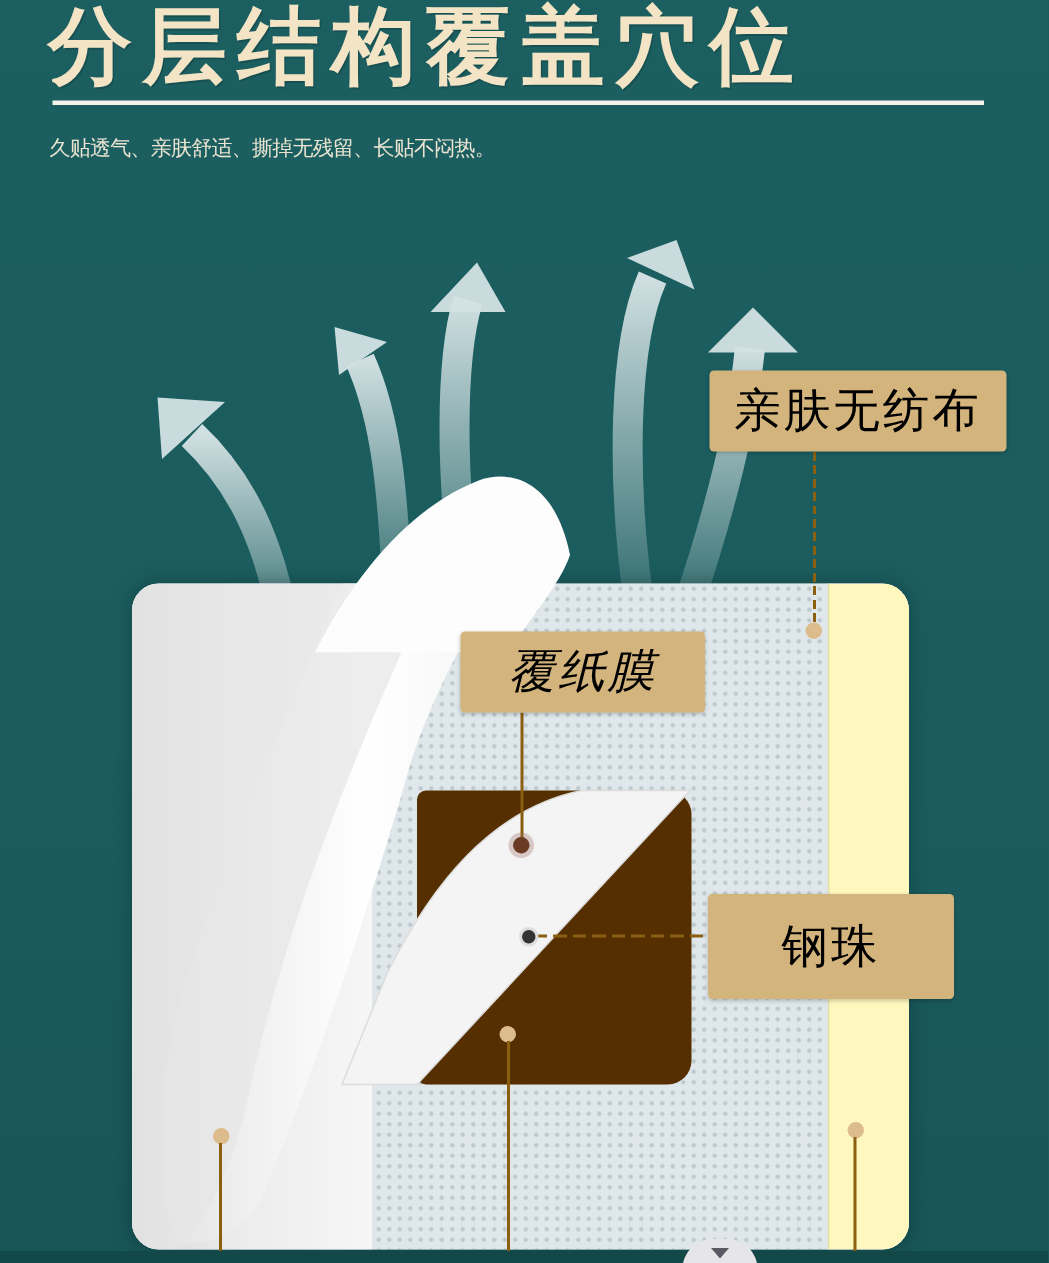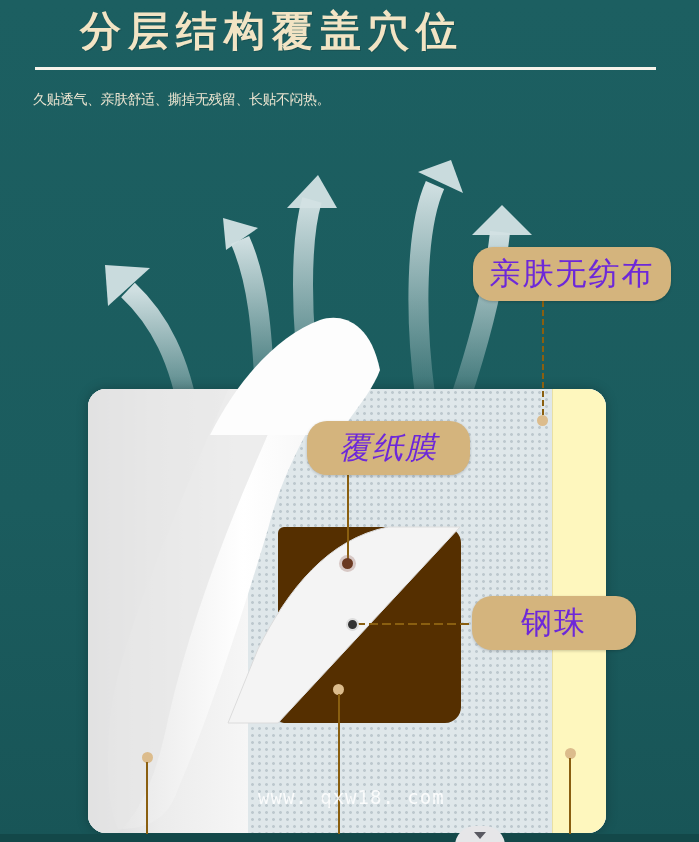--- a/index.html
+++ b/index.html
@@ -1,40 +1,40 @@
 <!DOCTYPE html>
 <html><head>
 <meta charset="utf-8">
 <style>
   html, body { margin:0; padding:0; }
   body { width:699px; height:842px; overflow:hidden; background:#1b5c5f; position:relative; font-family:"DejaVu Sans", sans-serif; }
   .stage { position:absolute; left:0; top:0; width:699px; height:842px; background:linear-gradient(180deg,#1c5f61 0%,#1b5c5e 60%,#185557 100%); overflow:hidden; }
   .bottom-strip { position:absolute; left:0; top:834px; width:699px; height:8px; background:#134849; }
 
-  .title { position:absolute; left:32px; top:2px; font-family:"DejaVu Serif", serif; font-weight:bold; font-size:41px; letter-spacing:7px; color:#f2e4c4; line-height:58px; white-space:nowrap; text-shadow:1px 1px 0 rgba(0,0,0,0.15);margin-left:48px; }
+  .title { position:absolute; left:32px; top:2px; font-family:"DejaVu Serif", serif; font-weight:bold; font-size:56px; letter-spacing:7px; color:#f2e4c4; line-height:58px; white-space:nowrap; text-shadow:1px 1px 0 rgba(0,0,0,0.15); }
   .title-rule { position:absolute; left:35px; top:67px; width:621px; height:3px; background:#f6f3ea; }
   .subtitle { position:absolute; left:33px; top:86px; font-size:14px; color:#eae4d0; line-height:26px; letter-spacing:-0.5px; white-space:nowrap; }
 
   .arrows { position:absolute; left:0; top:0; width:699px; height:842px; }
 
   
   .patch { position:absolute; left:88px; top:389px; width:518px; height:444px; border-radius:18px; overflow:hidden; background:#dfe7ea; box-shadow:0 0 12px rgba(0,0,0,0.25); }
   .nonwoven { position:absolute; left:0; top:0; width:518px; height:444px;
     background-color:#dfe7ea;
     background-image:radial-gradient(circle, rgba(160,175,182,0.55) 1.2px, transparent 1.6px);
     background-size:7px 7px; }
   .edge-yellow { position:absolute; left:464px; top:0; width:54px; height:444px; background:#fef7be; border-left:1px solid #e9e0a4; }
   .film-left { position:absolute; left:0; top:0; width:160px; height:444px; background:linear-gradient(90deg,#d9d9da 0%,#ececec 45%,#f6f6f6 100%); }
   .steel { position:absolute; left:190px; top:138px; width:183px; height:196px; background:#552f00; border-radius:6px 16px 16px 6px; }
   .watermark { position:absolute; left:258px; top:786px; font-family:"DejaVu Sans Mono", monospace; font-size:19px; color:#ffffff; opacity:0.85; letter-spacing:1px; white-space:nowrap; }
 
-  .label { position:absolute; background:#d4b47d; color:#6d28d9; border-radius:20px; display:flex; align-items:center; justify-content:center; font-size:31px; letter-spacing:2px; box-shadow:0 1px 3px rgba(0,0,0,0.2); white-space:nowrap; }
+  .label { position:absolute; background:#d4b47d; color:#000000; border-radius:3px; display:flex; align-items:center; justify-content:center; font-size:31px; letter-spacing:2px; box-shadow:0 1px 3px rgba(0,0,0,0.2); white-space:nowrap; }
   .label-nonwoven { left:473px; top:247px; width:198px; height:54px; }
   .label-film { left:307px; top:421px; width:163px; height:54px;font-style:italic; }
-  .label-steel { left:472px; top:596px; width:164px; height:54px; }
+  .label-steel { left:472px; top:596px; width:164px; height:70px; }
 
   .vline { position:absolute; width:2px; background:#8a5f10; }
   .dash-v { position:absolute; width:2px; background:repeating-linear-gradient(180deg,#8a5f10 0 6px,transparent 6px 9px); }
   .dash-h { position:absolute; height:2px; background:repeating-linear-gradient(90deg,#8a5f10 0 9px,transparent 9px 13px); }
   .dot { position:absolute; width:11px; height:11px; border-radius:50%; background:#dcbc8c; }
   .dot-dark { position:absolute; width:11px; height:11px; border-radius:50%; background:#6b3a22; box-shadow:0 0 0 3px rgba(150,100,90,0.3); }
   .dot-steel { position:absolute; width:9px; height:9px; border-radius:50%; background:#333; border:2px solid #ddd; }
 
   .scroll-tab { position:absolute; left:455px; top:826px; width:50px; height:20px; background:#e6e6e8; border-radius:25px 25px 0 0; }
   .scroll-tab .tri { position:absolute; left:19px; top:6px; width:0; height:0; border-left:6px solid transparent; border-right:6px solid transparent; border-top:7px solid #5a5a62; }
@@ -111,19 +111,18 @@
   <div class="dot" style="left:333px;top:684px;"></div>
   <div class="vline" style="left:338px;top:694px;height:148px;"></div>
 
   <div class="dot" style="left:565px;top:748px;"></div>
   <div class="vline" style="left:569px;top:758px;height:84px;"></div>
 
   <div class="label label-nonwoven">亲肤无纺布</div>
   <div class="label label-film">覆纸膜</div>
   <div class="label label-steel">钢珠</div>
 
-  <div class="watermark">www. qxw18. com</div>
 
   <div class="bottom-strip"></div>
   <div class="scroll-tab">
     <span class="tri"></span>
   </div>
 </div>
 
 </body></html>

